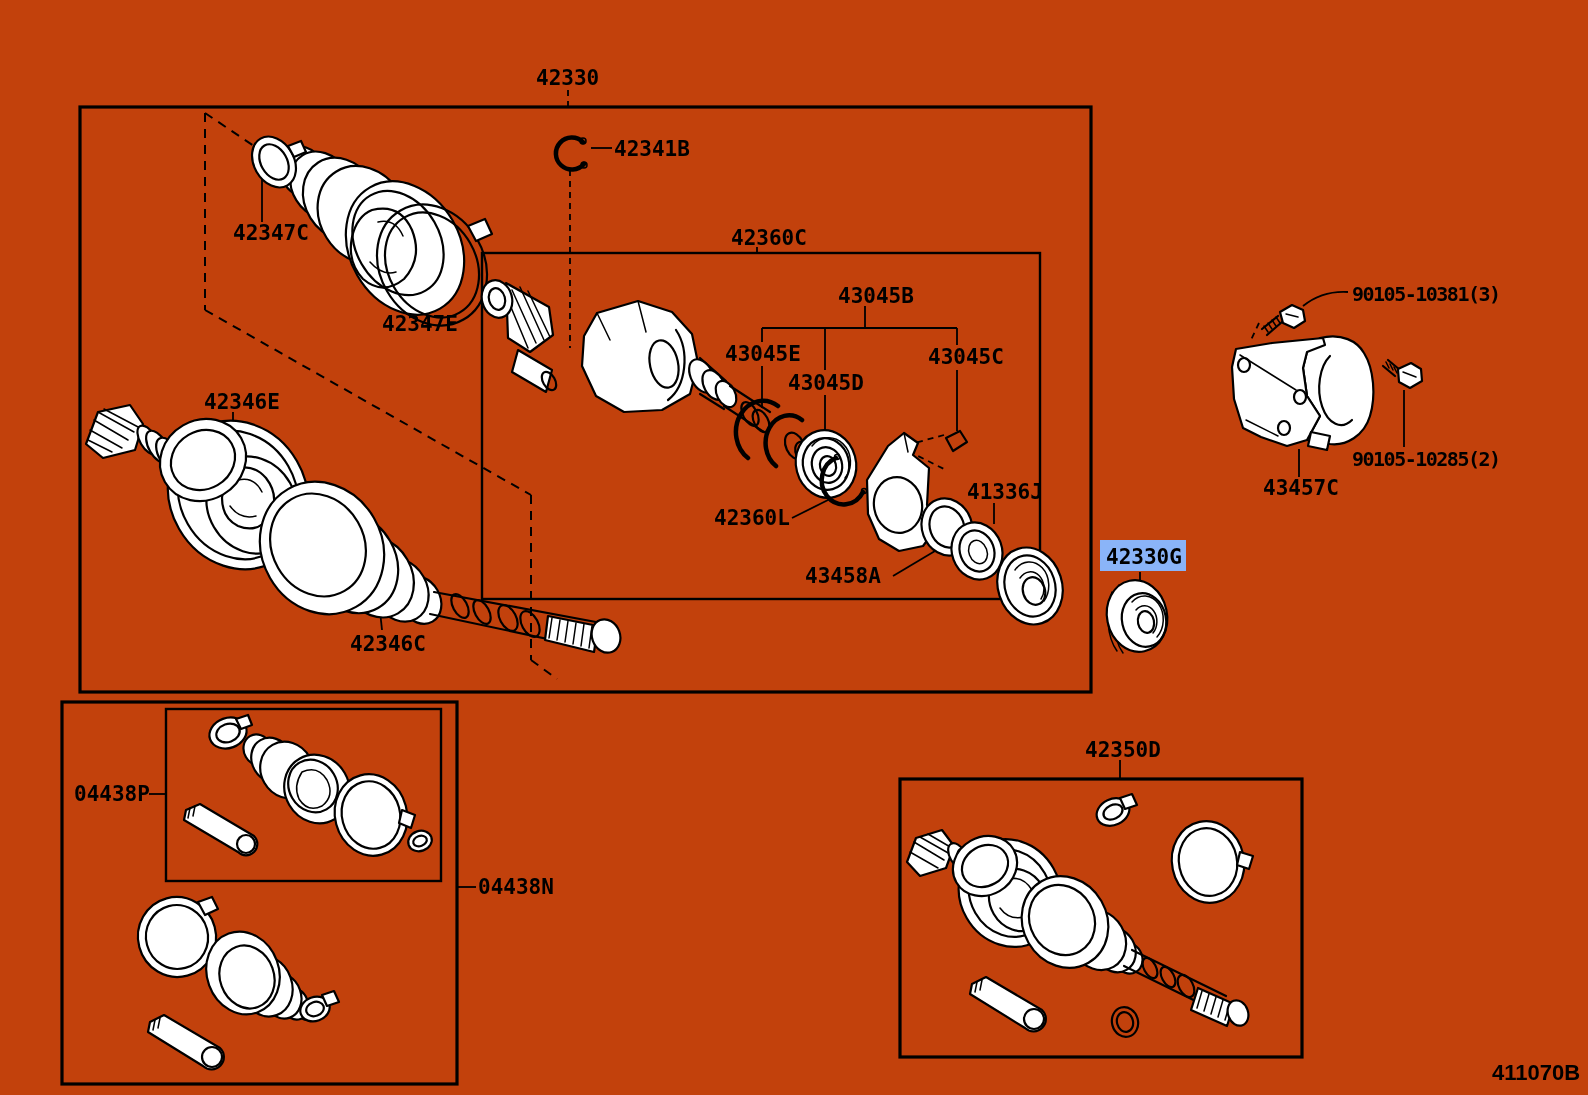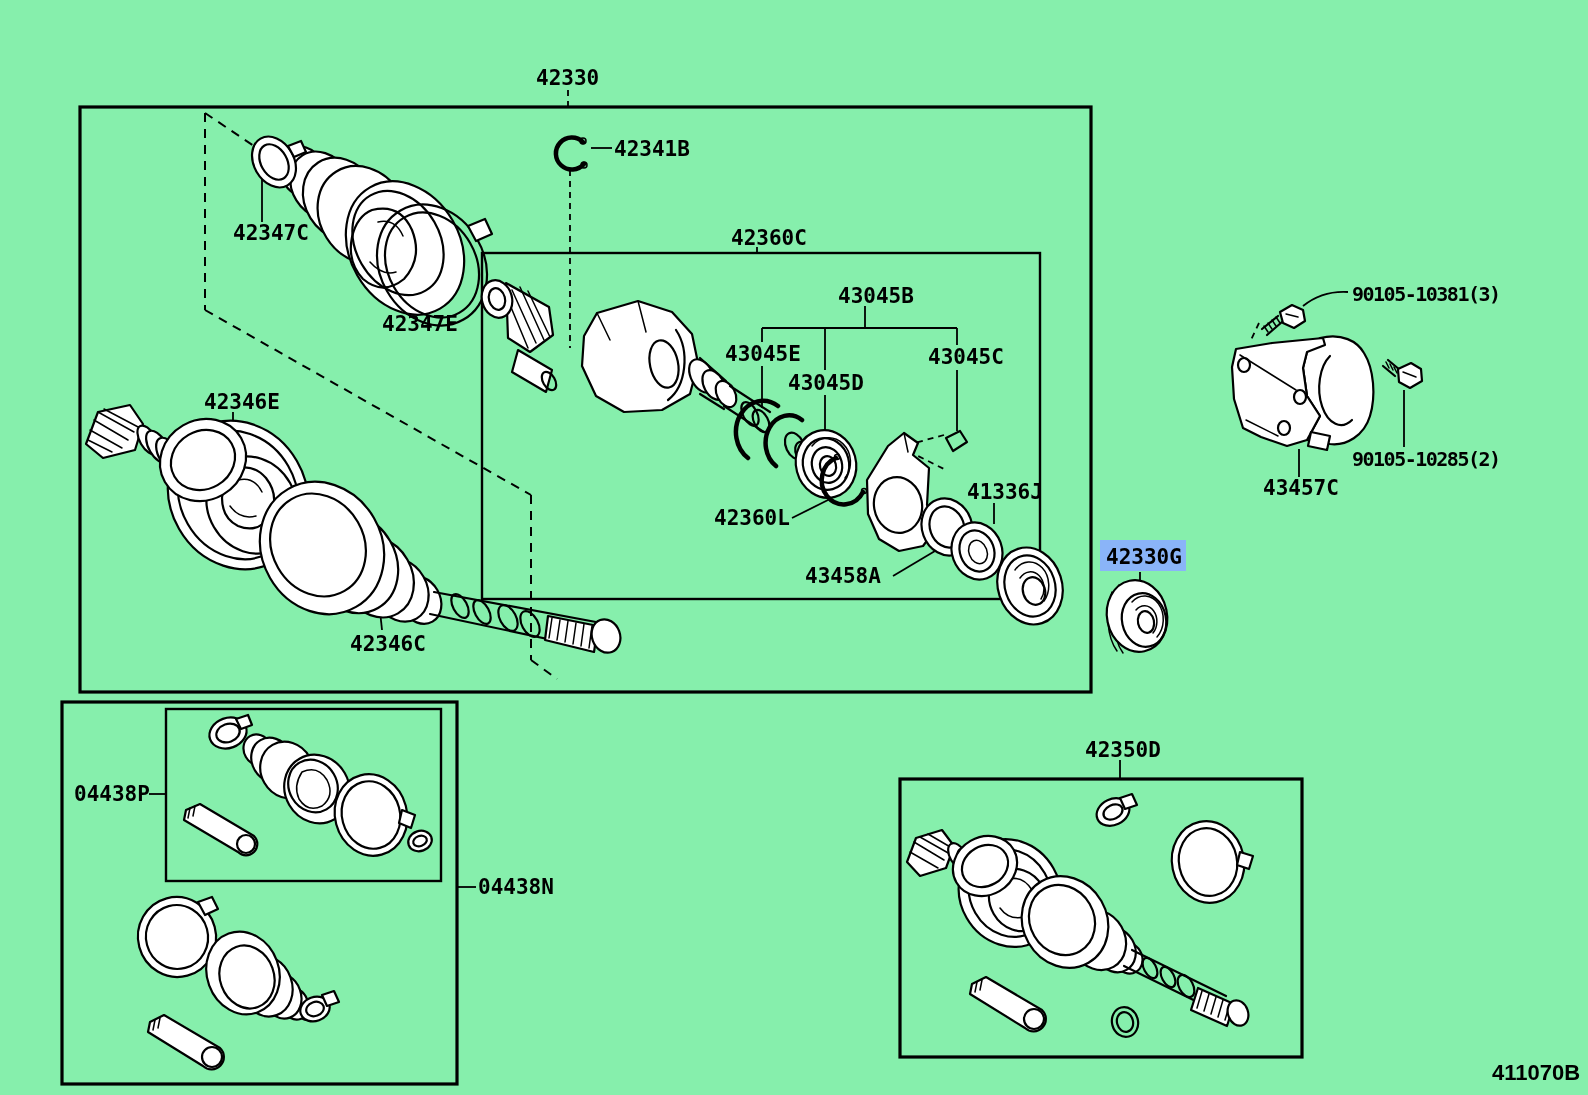--- a/index.html
+++ b/index.html
@@ -1,16 +1,16 @@
 <!DOCTYPE html>
 <html><head>
 <meta charset="utf-8">
 <style>
   html,body{margin:0;padding:0;background:#ffffff;}
-  .stage{position:relative;width:1588px;height:1095px;background:#86efac;overflow:hidden;}
+  .stage{position:relative;width:1588px;height:1095px;background:#c2410c;overflow:hidden;}
   svg{display:block}
   .box{fill:none;stroke:#000;stroke-width:3.2;}
   .boxthin{fill:none;stroke:#000;stroke-width:2.4;}
   .ln{fill:none;stroke:#000;stroke-width:2.2;stroke-linecap:round;stroke-linejoin:round;}
   .lnf{fill:#fff;stroke:#000;stroke-width:2.2;stroke-linecap:round;stroke-linejoin:round;}
   .thin{fill:none;stroke:#000;stroke-width:1.5;stroke-linecap:round;}
   .ldr{fill:none;stroke:#000;stroke-width:1.8;}
   .dash{fill:none;stroke:#000;stroke-width:2;stroke-dasharray:9 7;}
   .dash2{fill:none;stroke:#000;stroke-width:1.8;stroke-dasharray:6 5;}
   .ringarc{fill:none;stroke:#000;stroke-width:4.5;stroke-linecap:round;}

